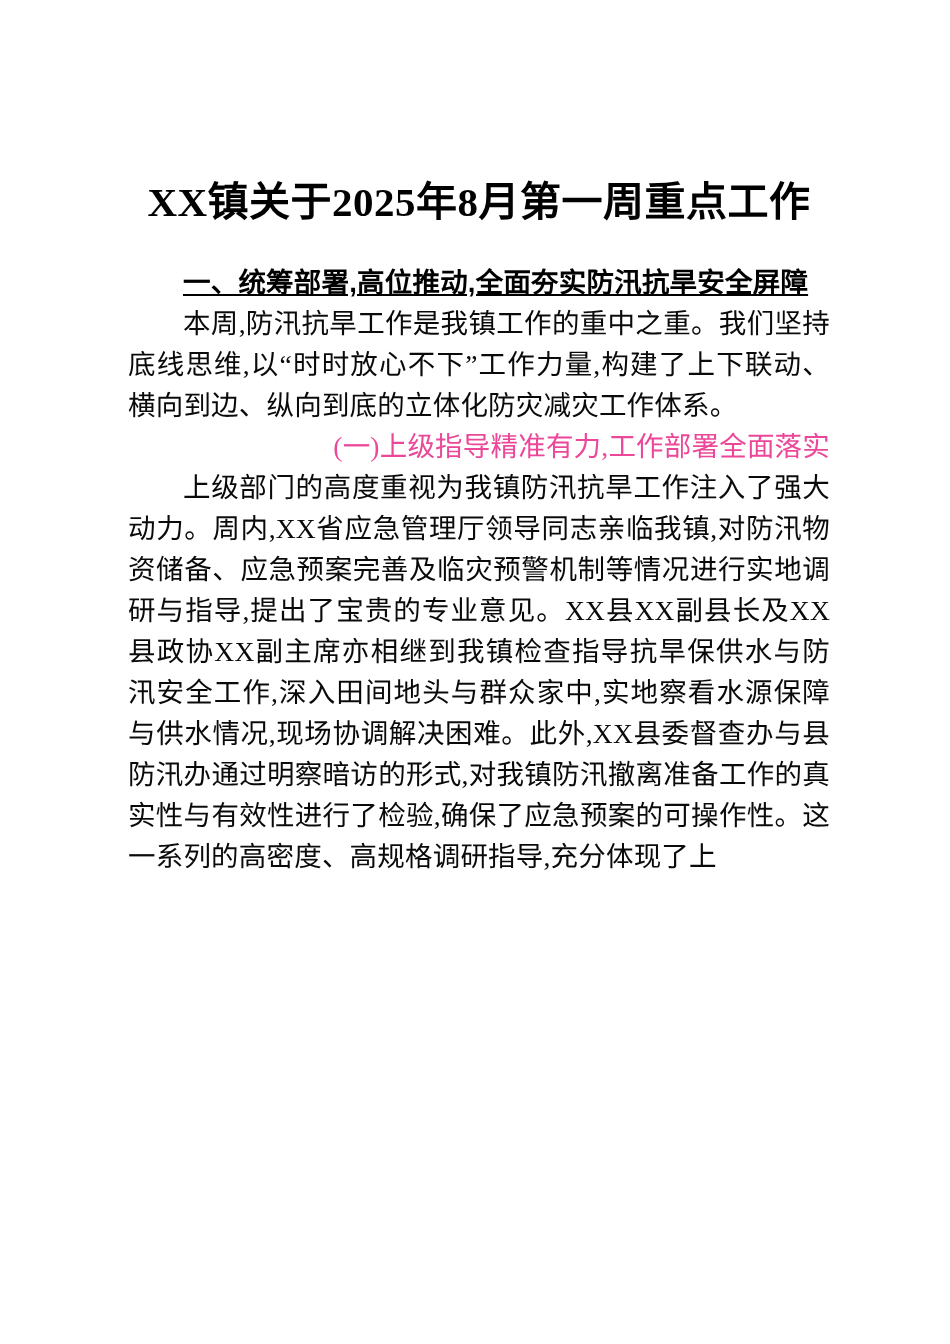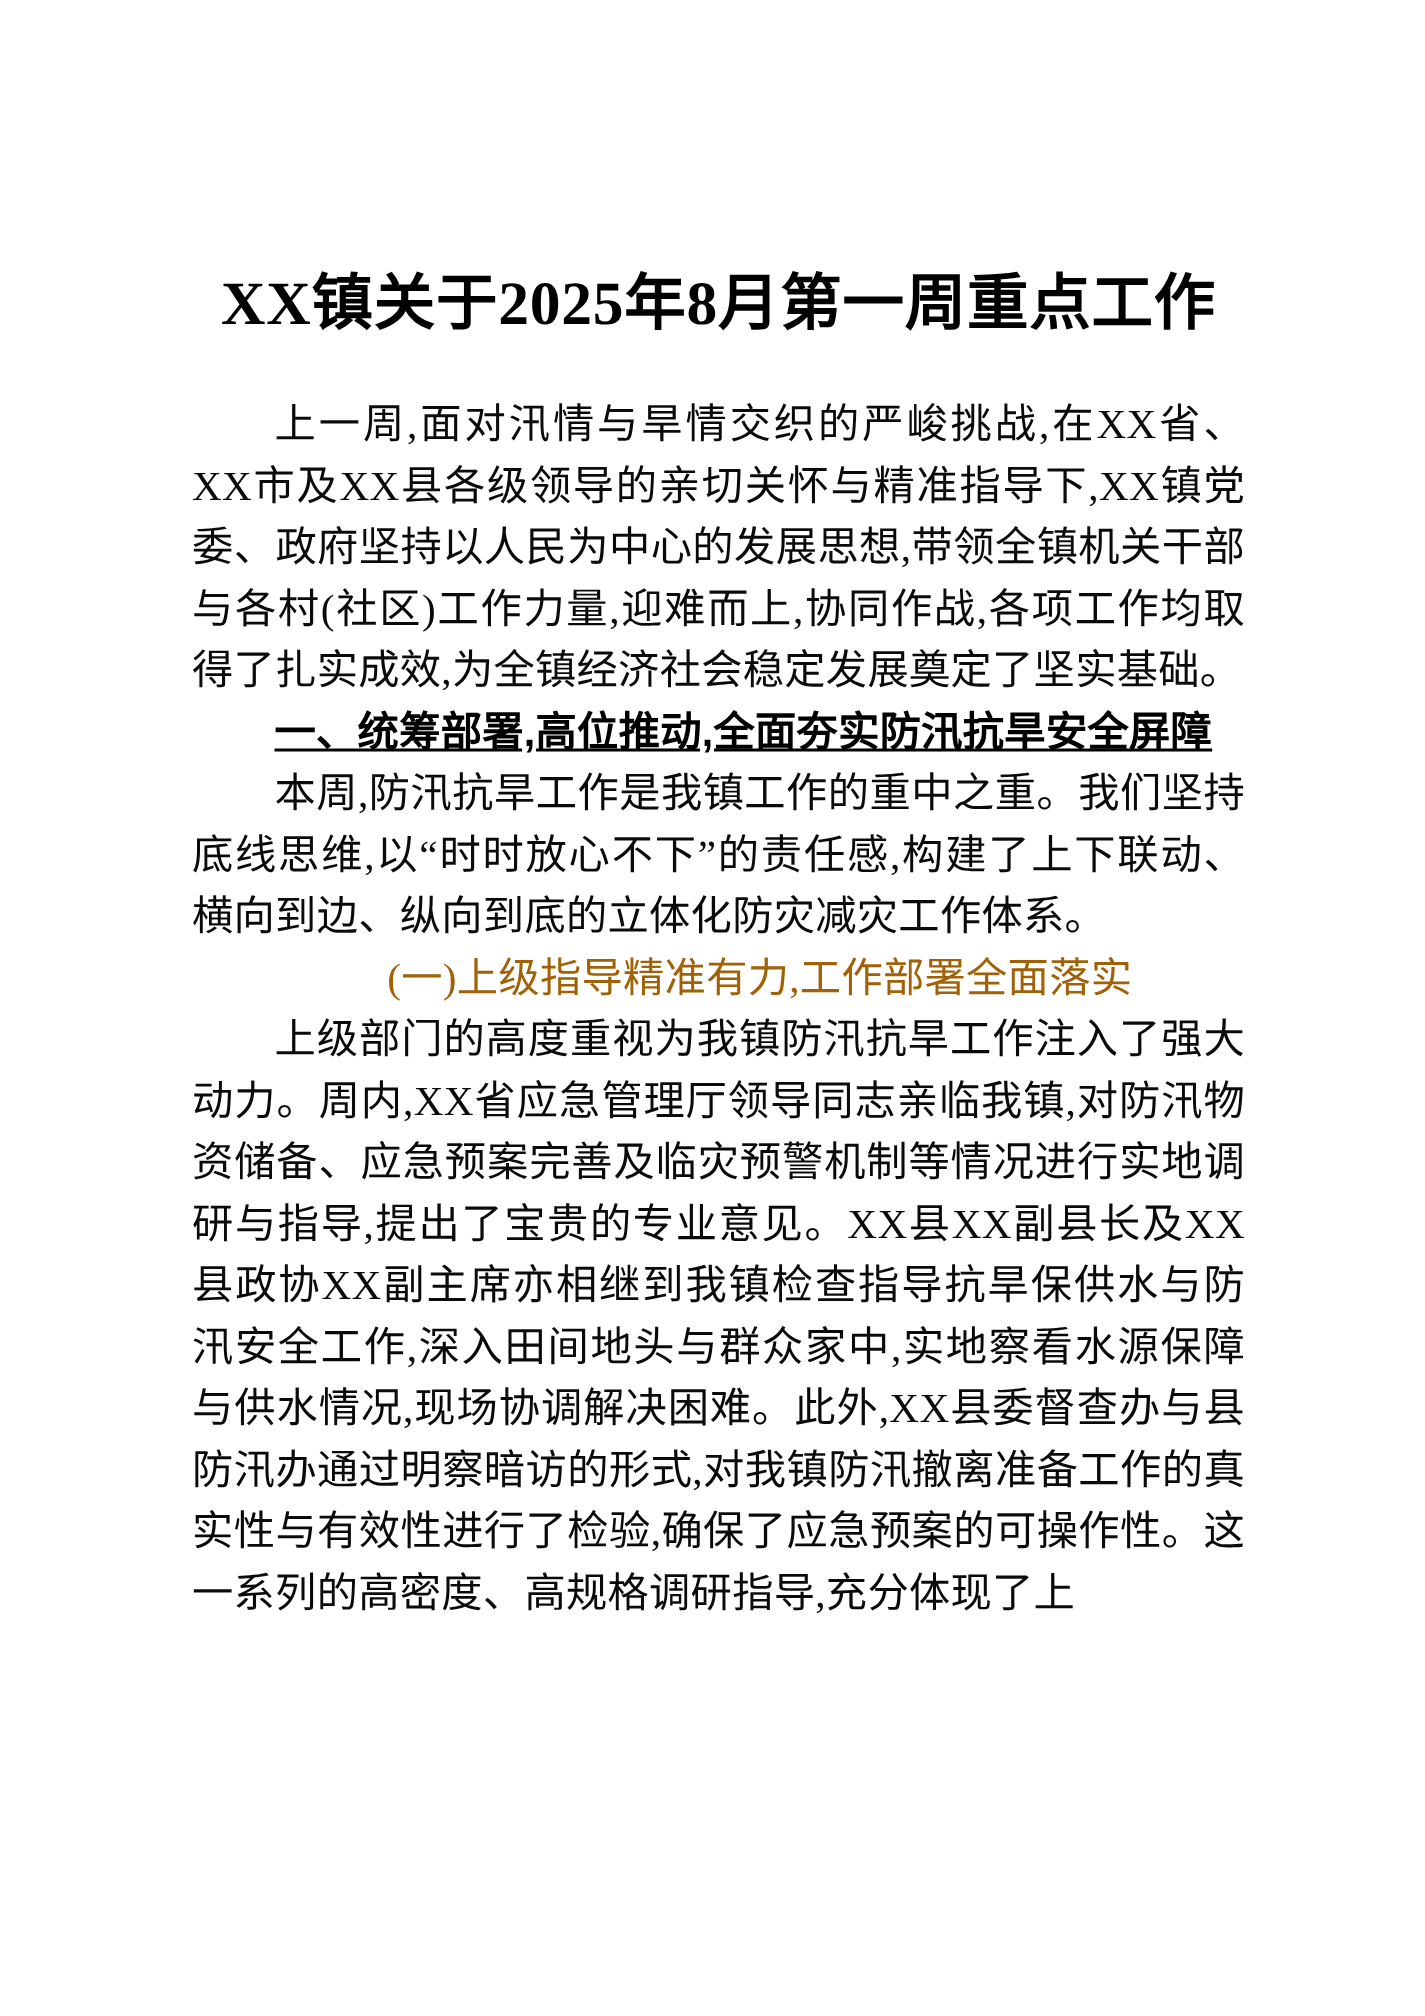--- a/index.html
+++ b/index.html
@@ -67,22 +67,22 @@
     margin: 0;
     padding: 0;
     letter-spacing: 0.2px;
     text-decoration: underline;
   }
   .heading-2 {
     font-family: "Liberation Serif", "DejaVu Serif", serif;
     font-weight: normal;
     font-size: 27.5px;
     line-height: 41px;
-    color: #a16207;
-    text-align: center;
+    color: #ec4899;
+    text-align: right;
     text-indent: 2em;
     margin: 0;
     padding: 0;
     letter-spacing: 0.2px;
   }
   .page-footer {
     position: absolute;
     left: 0;
     bottom: 0;
     width: 950px;
@@ -95,25 +95,24 @@
 <div class="page">
 
   <div class="page-header"></div>
 
   <div class="content">
 
     <h1 class="doc-title">
       <span class="title-line">XX镇关于2025年8月第一周重点工作</span>
     </h1>
 
-    <p class="body-para">上一周,面对汛情与旱情交织的严峻挑战,在XX省、XX市及XX县各级领导的亲切关怀与精准指导下,XX镇党委、政府坚持以人民为中心的发展思想,带领全镇机关干部与各村(社区)工作力量,迎难而上,协同作战,各项工作均取得了扎实成效,为全镇经济社会稳定发展奠定了坚实基础。</p>
 
     <h2 class="heading-1">一、统筹部署,高位推动,全面夯实防汛抗旱安全屏障</h2>
 
-    <p class="body-para">本周,防汛抗旱工作是我镇工作的重中之重。我们坚持底线思维,以“时时放心不下”的责任感,构建了上下联动、横向到边、纵向到底的立体化防灾减灾工作体系。</p>
+    <p class="body-para">本周,防汛抗旱工作是我镇工作的重中之重。我们坚持底线思维,以“时时放心不下”工作力量,构建了上下联动、横向到边、纵向到底的立体化防灾减灾工作体系。</p>
 
     <h3 class="heading-2">(一)上级指导精准有力,工作部署全面落实</h3>
 
     <p class="body-para">上级部门的高度重视为我镇防汛抗旱工作注入了强大动力。周内,XX省应急管理厅领导同志亲临我镇,对防汛物资储备、应急预案完善及临灾预警机制等情况进行实地调研与指导,提出了宝贵的专业意见。XX县XX副县长及XX县政协XX副主席亦相继到我镇检查指导抗旱保供水与防汛安全工作,深入田间地头与群众家中,实地察看水源保障与供水情况,现场协调解决困难。此外,XX县委督查办与县防汛办通过明察暗访的形式,对我镇防汛撤离准备工作的真实性与有效性进行了检验,确保了应急预案的可操作性。这一系列的高密度、高规格调研指导,充分体现了上</p>
 
   </div>
 
   <div class="page-footer"></div>
 
 </div>

